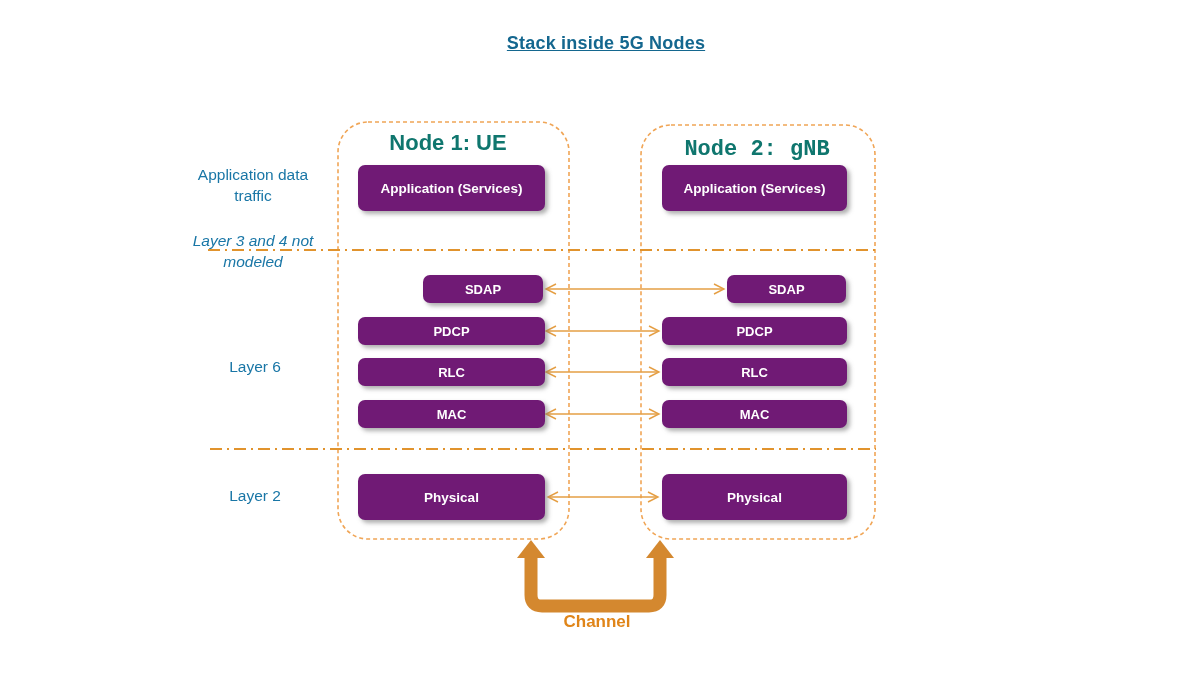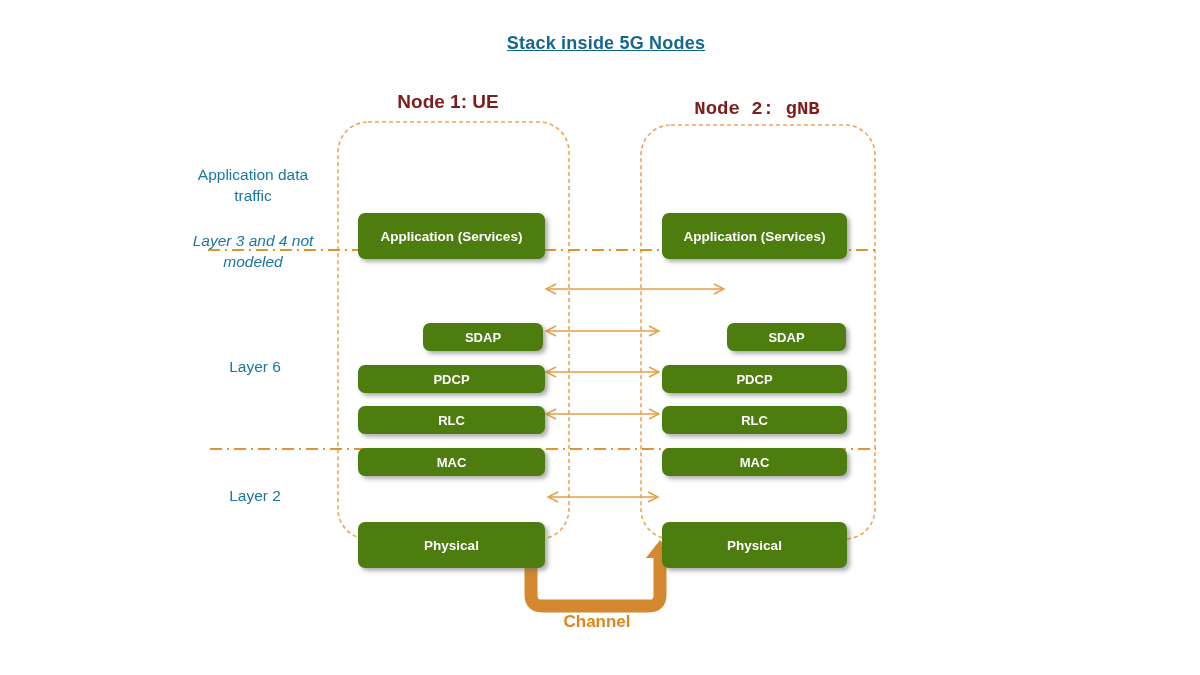--- a/index.html
+++ b/index.html
@@ -11,42 +11,41 @@
     overflow:hidden;
   }
   .svg-layer{position:absolute;left:0;top:0;}
   .title{
     position:absolute;left:456px;top:33px;width:300px;
     text-align:center;font-size:18px;font-weight:bold;
     color:#14678F;text-decoration:underline;letter-spacing:0.2px;
   }
   .node-title{
     position:absolute;width:220px;text-align:center;
-    font-size:19px;font-weight:bold;color:#7f1d1d;
+    font-size:22px;font-weight:bold;color:#0f766e;margin-top:39px;
   }
   .node-title.n1{left:338px;top:91px;}
   .node-title.n2{left:647px;top:98px;font-family:Liberation Mono, monospace;}
   .side-label{
     position:absolute;width:210px;text-align:center;
     font-size:15.5px;color:#1976A6;line-height:21px;
     white-space:pre-line;
   }
   .side-label.app{left:148px;top:164px;}
   .side-label.l34{left:148px;top:230px;font-style:italic;}
   .side-label.l2{left:150px;top:356px;}
   .side-label.l1{left:150px;top:485px;}
   .pbox{
     position:absolute;
-    background:#4d7c0f;
+    background:#701a75;
     border-radius:7px;
     box-shadow:3px 3px 4px rgba(110,110,110,0.55);
     color:#ffffff;font-weight:bold;font-size:13px;
     display:flex;align-items:center;justify-content:center;
     text-align:right;
-    margin-top:48px;
   }
   .pbox.tall{font-size:13.5px;}
   
   .b-app1 {left:358px;top:165px;width:187px;height:46px;}
   .b-sdap1{left:423px;top:275px;width:120px;height:28px;}
   .b-pdcp1{left:358px;top:317px;width:187px;height:28px;}
   .b-rlc1 {left:358px;top:358px;width:187px;height:28px;}
   .b-mac1 {left:358px;top:400px;width:187px;height:28px;}
   .b-phy1 {left:358px;top:474px;width:187px;height:46px;}
   

